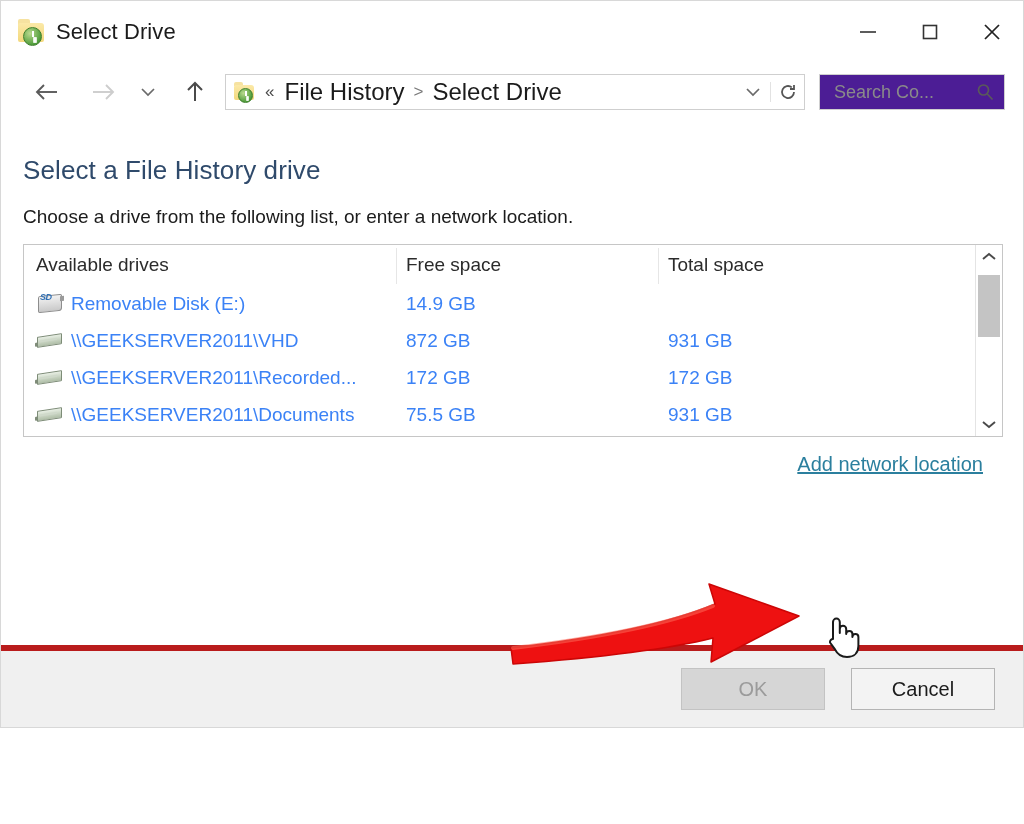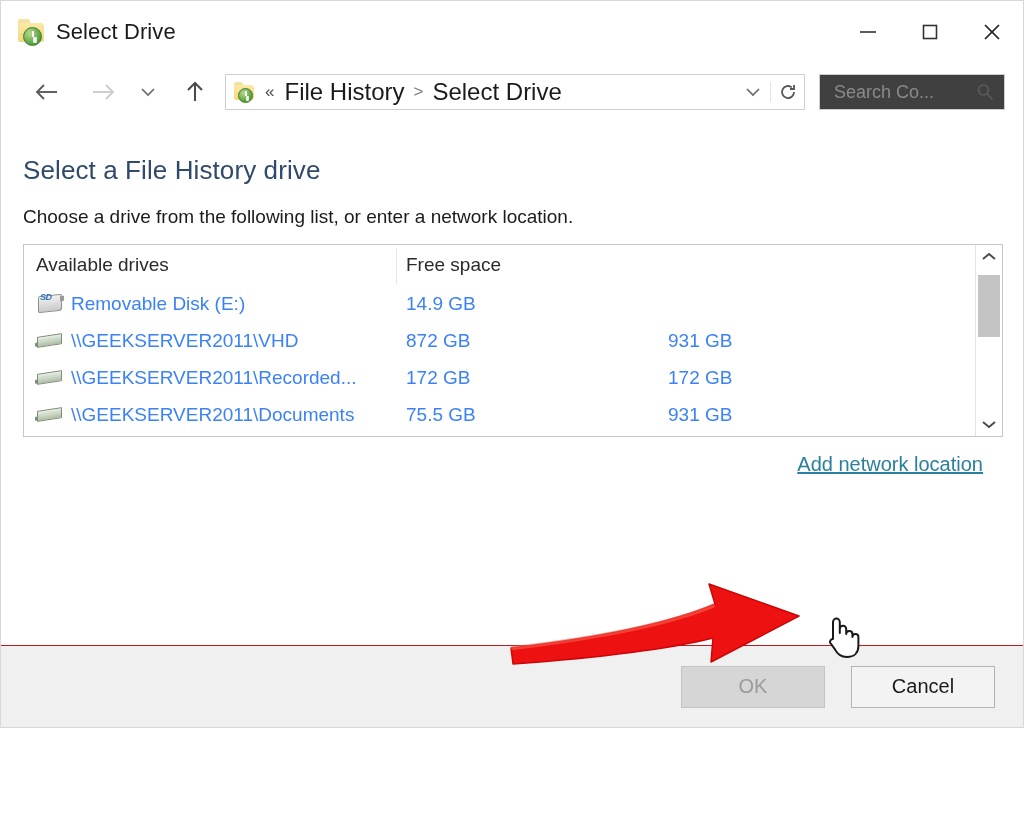--- a/index.html
+++ b/index.html
@@ -167,21 +167,21 @@
     justify-content: center;
     flex: 0 0 34px;
     border-left: 1px solid #e2e2e2;
   }
 
   .searchbox {
     flex: 0 0 186px;
     height: 36px;
     margin-left: 14px;
     border: 1px solid #cfcfcf;
-    background: #404040;
+    background: #4c1d95;
     display: flex;
     align-items: center;
     padding: 0 8px 0 14px;
   }
   .search-ph {
     font-size: 18px;
     color: #8a8a8a;
     white-space: nowrap;
     overflow: hidden;
     flex: 1 1 auto;
@@ -379,21 +379,21 @@
     top: 492px;
     width: 40px;
     height: 46px;
     pointer-events: none;
   }
 
   
   .footer {
     flex: 0 0 82px;
     background: #f0f0f0;
-    border-top: 1px solid #b91c1c;
+    border-top: 6px solid #b91c1c;
     display: flex;
     align-items: center;
     justify-content: flex-end;
     padding-right: 28px;
     gap: 26px;
   }
   .btn {
     min-width: 144px;
     height: 42px;
     font-size: 20px;
@@ -505,20 +505,21 @@
 
     <div class="page-title">Select a File History drive</div>
     <div class="page-sub">Choose a drive from the following list, or enter a network location.</div>
 
     <div class="listbox">
       <div class="list-main">
 
         <div class="row header">
           <div class="col-name">Available drives</div>
           <div class="col-free">Free space</div>
+          <div class="col-total">Total space</div>
         </div>
 
         <div class="row">
           <div class="col-name">
             <div class="drive-ico">
               <div class="sd-card"></div>
               <div class="sd-notch"></div>
               <div class="sd-label">SD</div>
             </div>
             <span class="cell-text">Removable Disk (E:)</span>

